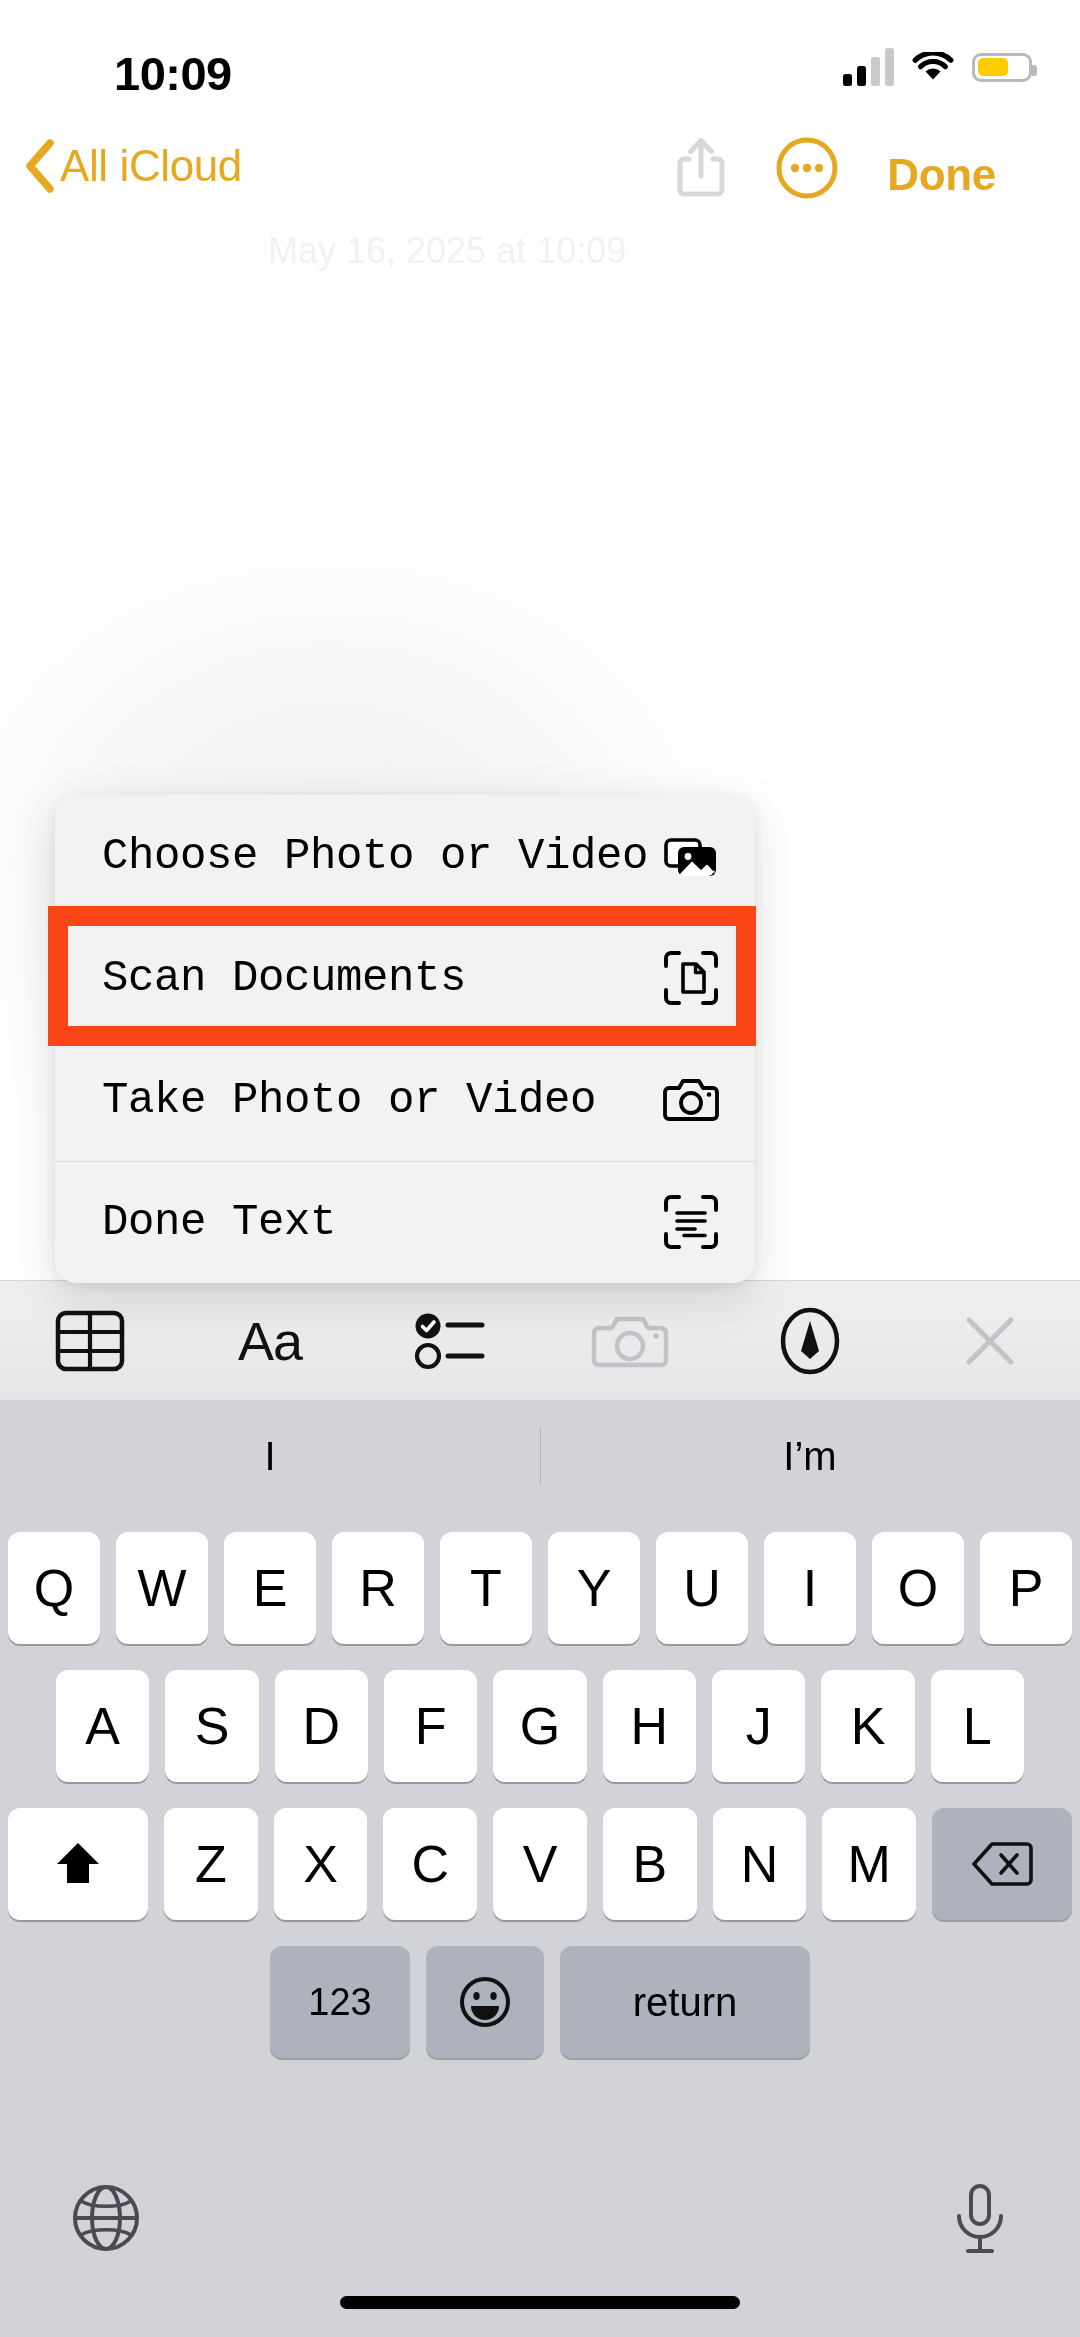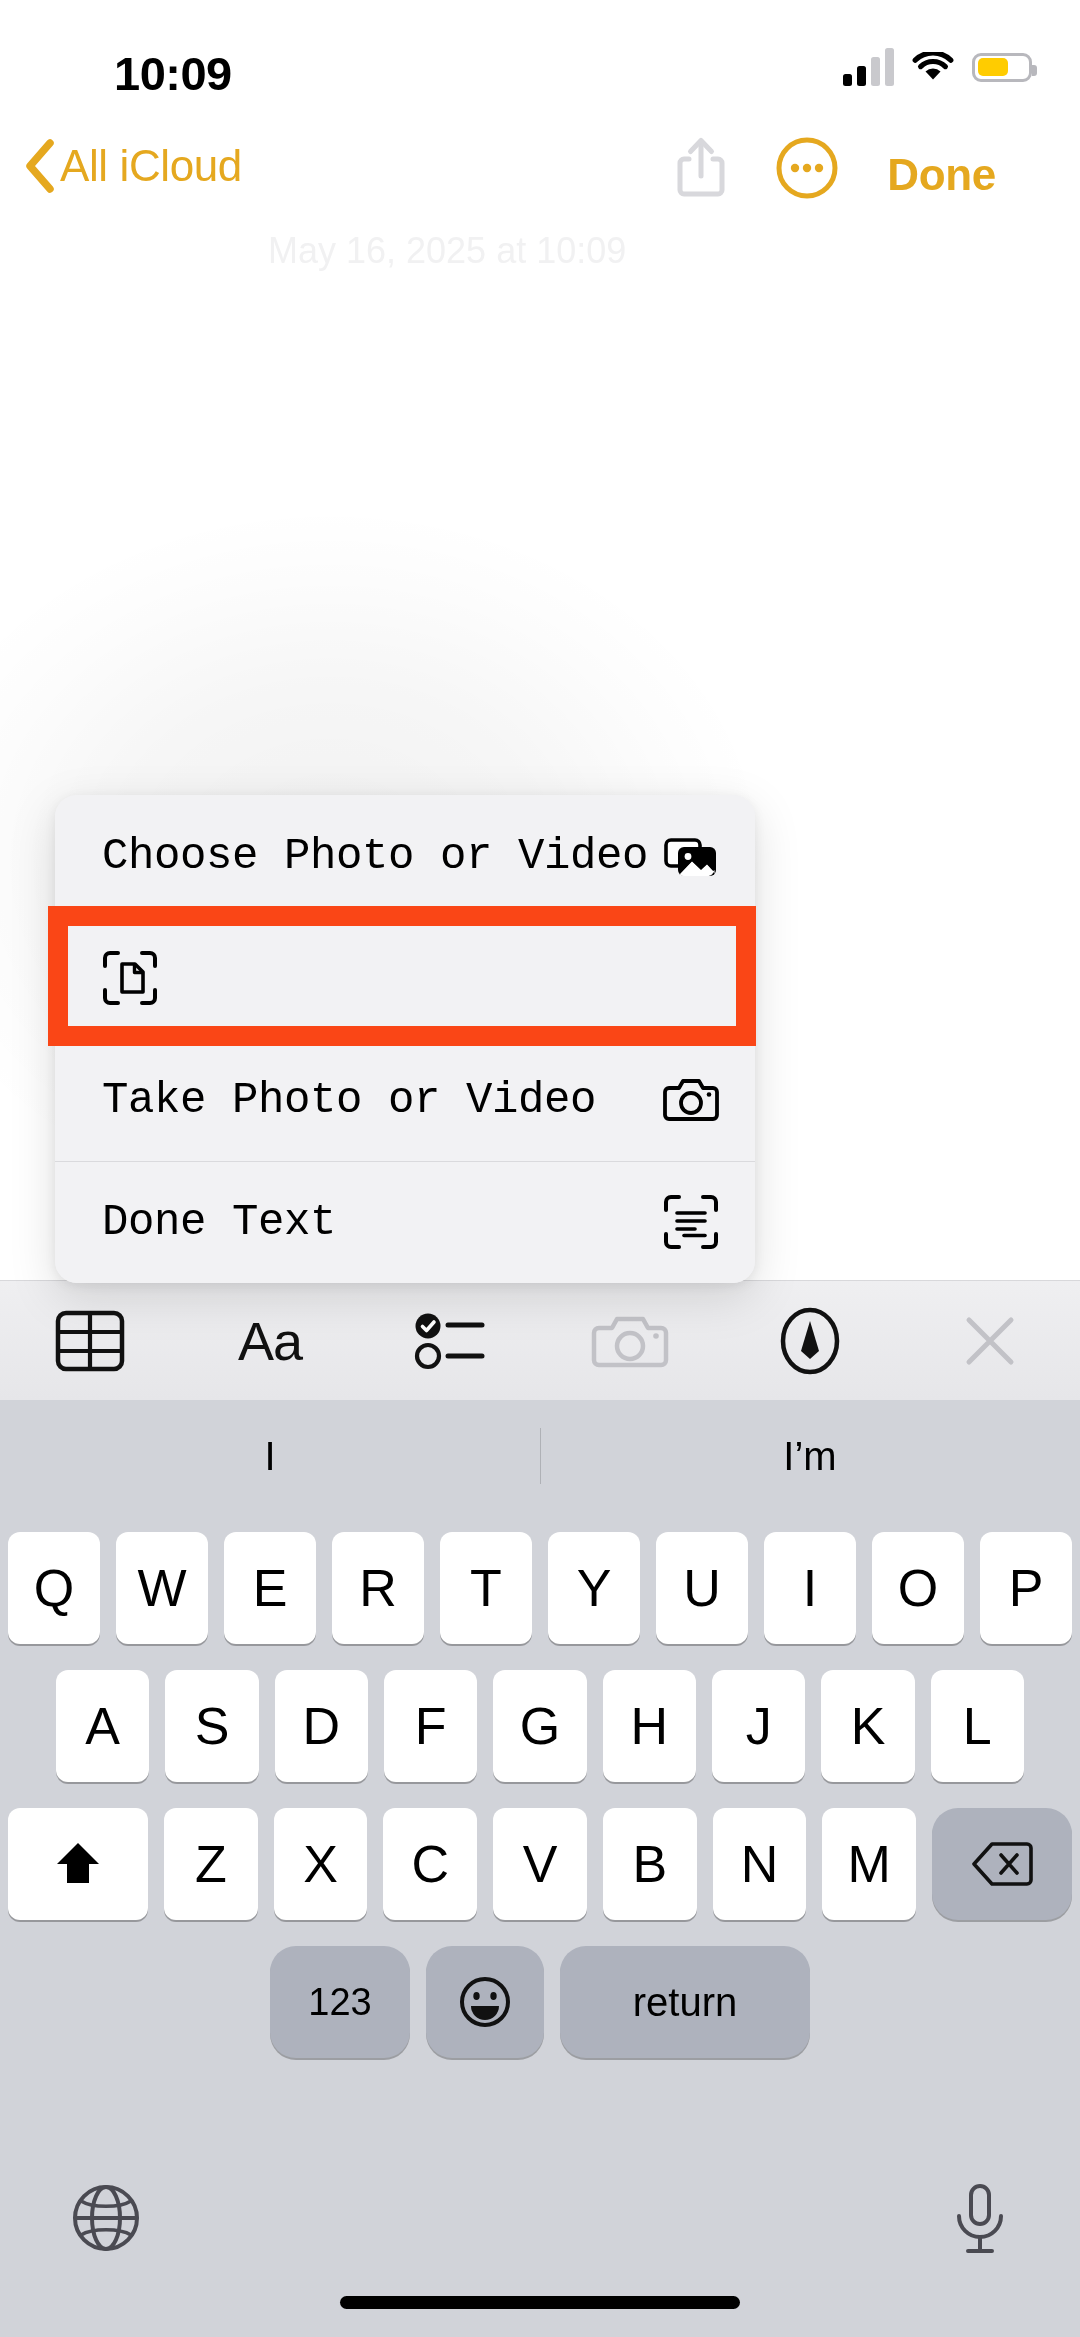--- a/index.html
+++ b/index.html
@@ -185,21 +185,20 @@
     box-shadow: 0 2px 0 rgba(0,0,0,0.28);
     display: flex; align-items: center; justify-content: center;
     font-size: 52px; color: #000;
     height: 112px;
     flex: 1;
     font-weight: 400;
   }
   .key.gray {
     background: #aeb2bd;
     box-shadow: 0 2px 0 rgba(0,0,0,0.25);
-    border-radius: 26px;
   }
   .key.num { flex: 0 0 140px; font-size: 38px; }
   .key.emoji { flex: 0 0 118px; }
   .key.space { flex: 1 1 auto; font-size: 40px; }
   .key.return { flex: 0 0 250px; font-size: 40px; }
   #row3 .key.shift { flex: 0 0 140px; }
   #row3 .key.del { flex: 0 0 140px; }
   #row3 .letters { display: flex; gap: 16px; flex: 1; }
   #row3 .letters .key { flex: 1; }
   #kb-bottom {
@@ -276,20 +275,21 @@
       <svg class="menu-icon" viewBox="0 0 56 56">
         <rect x="3" y="12" width="34" height="26" rx="5" stroke="#000" stroke-width="3.6" fill="#fff"></rect>
         <rect x="15" y="19" width="38" height="29" rx="6" fill="#000"></rect>
         <circle cx="25" cy="28.5" r="3.4" fill="#fff"></circle>
         <path d="M17 46 L29 33.5 L38 42 L44 36.5 L51 44 L51 42 a6 6 0 0 1 -6 6 L21 48 a6 6 0 0 1 -4 -2 Z" fill="#fff"></path>
         <path d="M16.5 47.2 L29 34 L38.3 43 L44 37 L51.5 45.5 L51.5 42 L45.5 48 L21 48 Z" fill="#fff"></path>
       </svg>
     </div>
 
     <div class="menu-item">
+      <span class="menu-label">Scan Documents</span>
       <svg class="menu-icon" viewBox="0 0 56 56">
         <path d="M3 16 L3 8 a5 5 0 0 1 5 -5 L16 3" stroke="#000" stroke-width="4" fill="none" stroke-linecap="round"></path>
         <path d="M40 3 L48 3 a5 5 0 0 1 5 5 L53 16" stroke="#000" stroke-width="4" fill="none" stroke-linecap="round"></path>
         <path d="M53 40 L53 48 a5 5 0 0 1 -5 5 L40 53" stroke="#000" stroke-width="4" fill="none" stroke-linecap="round"></path>
         <path d="M16 53 L8 53 a5 5 0 0 1 -5 -5 L3 40" stroke="#000" stroke-width="4" fill="none" stroke-linecap="round"></path>
         <path d="M20 14 L33 14 L41 22 L41 42 L20 42 Z" stroke="#000" stroke-width="3.6" fill="none" stroke-linejoin="round"></path>
         <path d="M32.5 14 L32.5 22.5 L41 22.5" stroke="#000" stroke-width="3.4" fill="none" stroke-linejoin="round"></path>
       </svg>
     </div>
 

